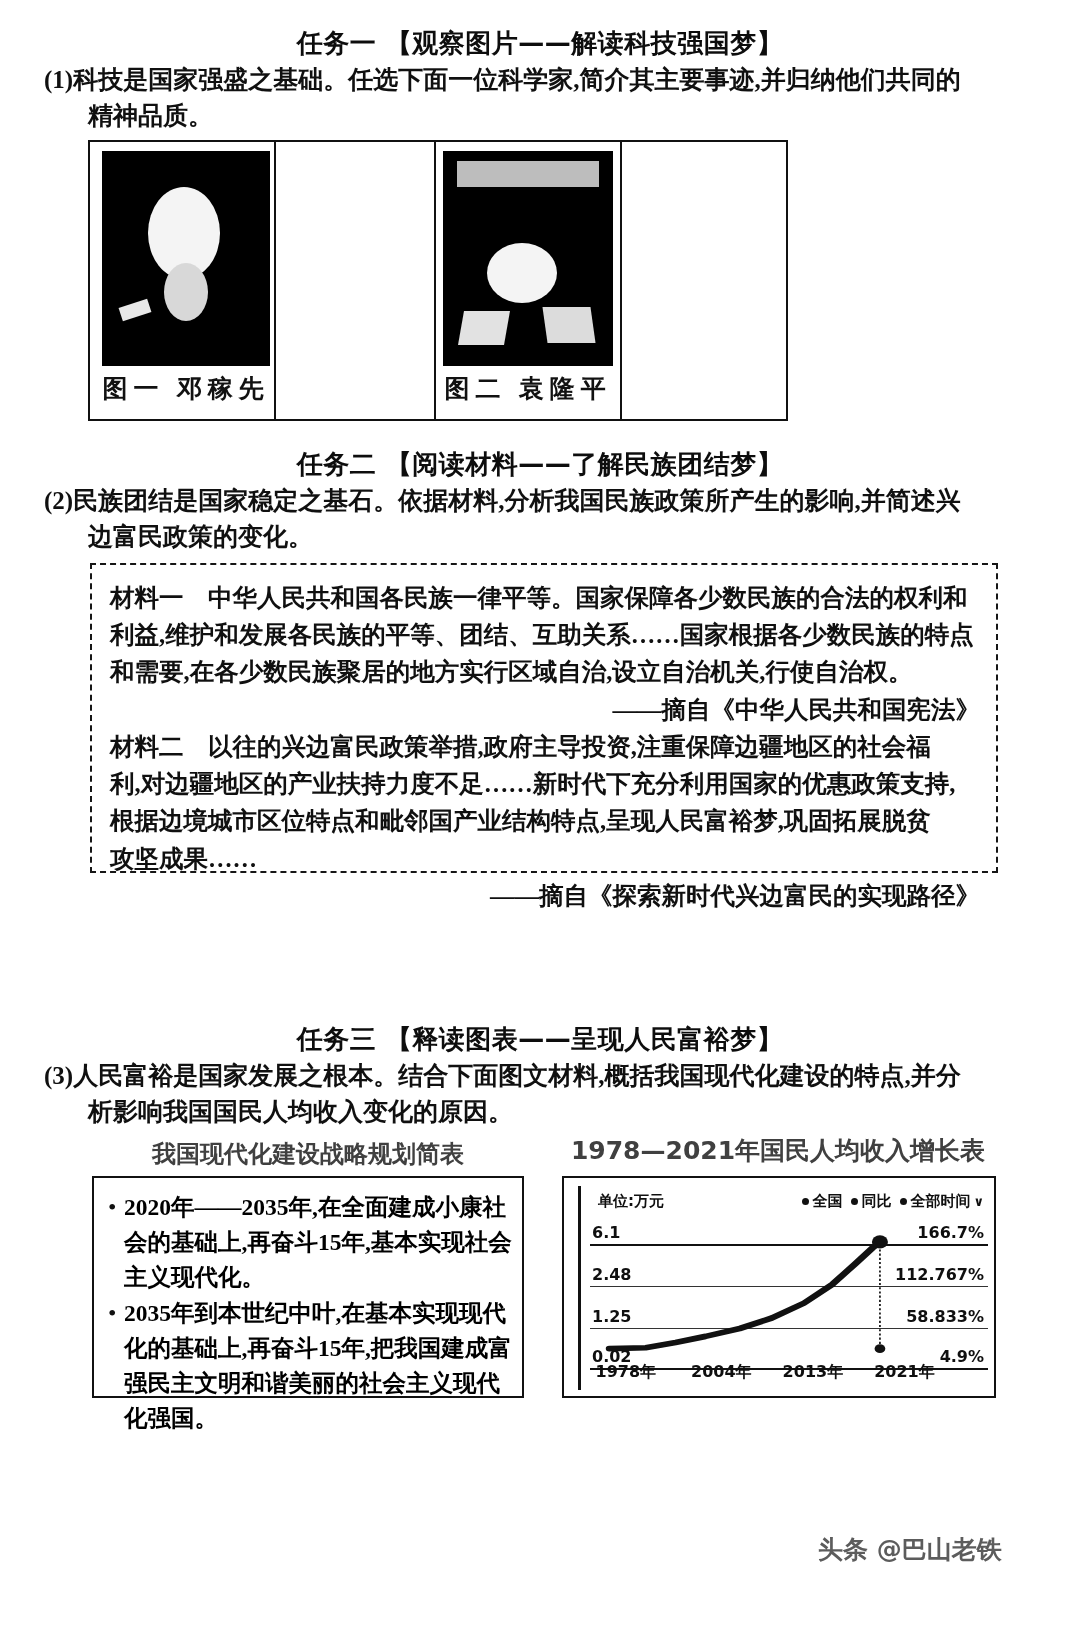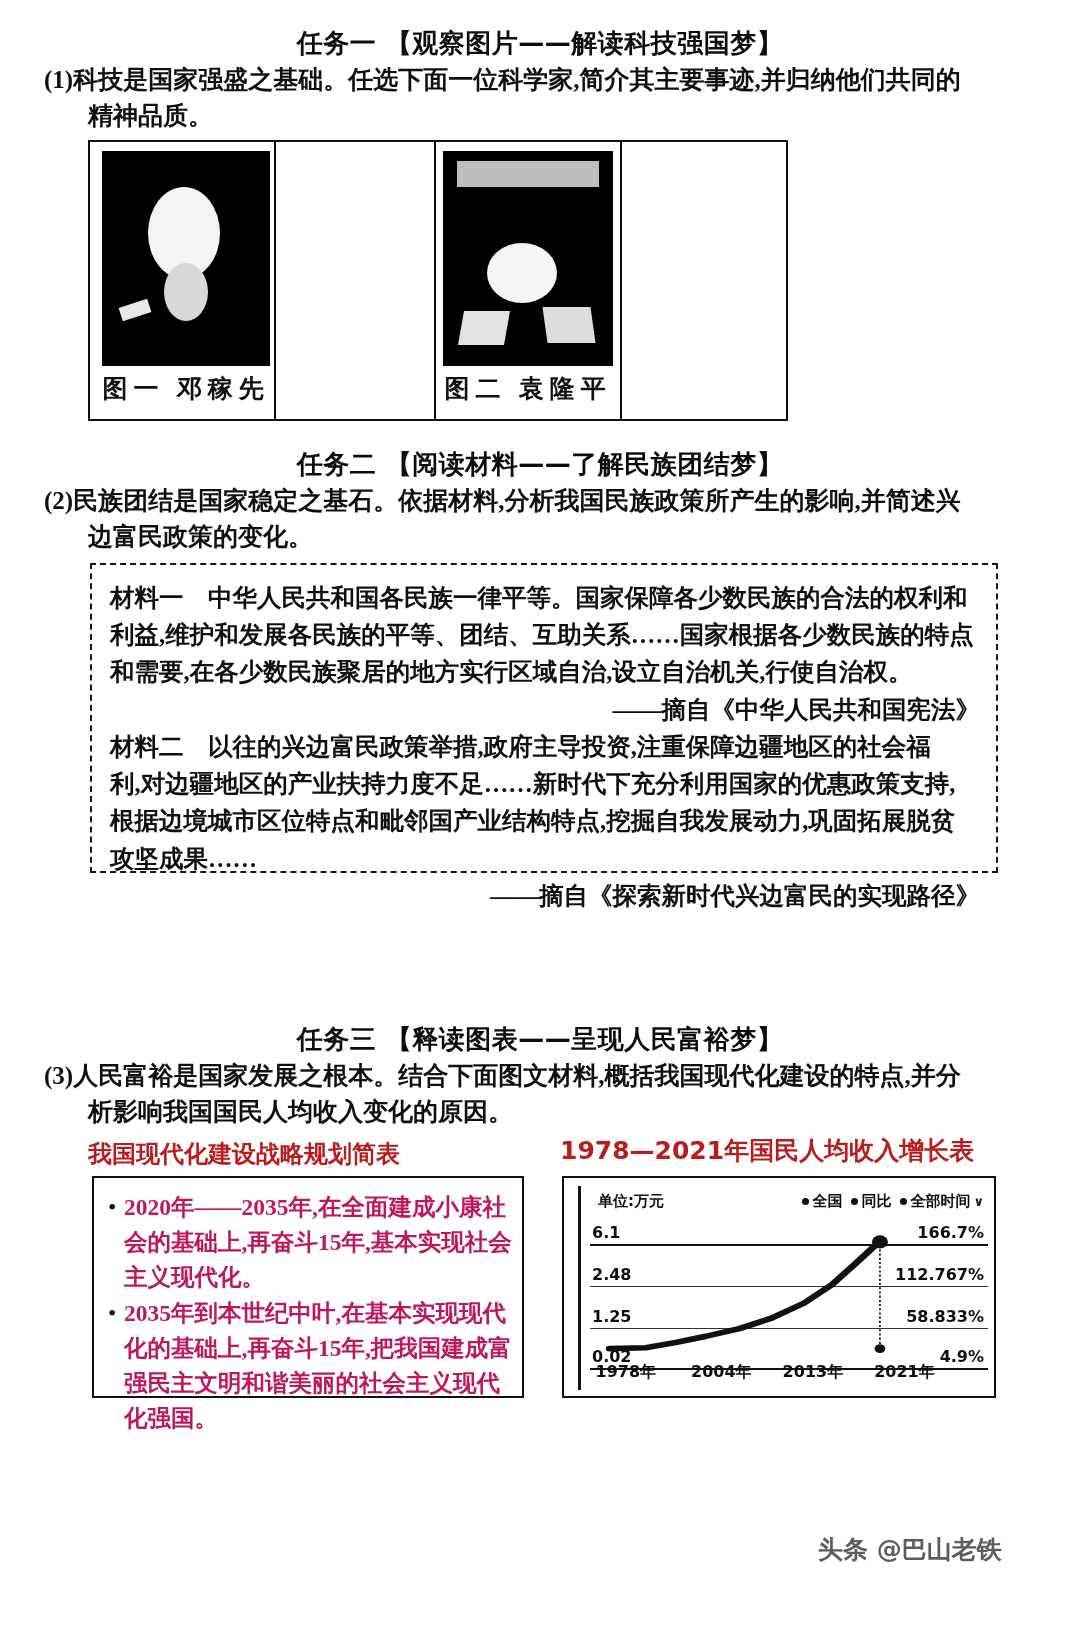--- a/index.html
+++ b/index.html
@@ -106,21 +106,22 @@
     text-align: right;
     color: #101010;
   }
 
   
   .sub-title {
     position: absolute;
     font-family: "DejaVu Sans", "Liberation Sans", sans-serif;
     font-weight: bold;
     font-size: 24px;
-    color: #b91c1c;
+    color: #404040;
+    text-align: center;
   }
   .plan-box {
     position: absolute;
     border: 2px solid #111;
     box-sizing: border-box;
     padding: 12px 10px 8px 14px;
   }
   .plan-item {
     display: flex;
     align-items: flex-start;
@@ -131,21 +132,21 @@
     flex: 0 0 16px;
     font-size: 24px;
     line-height: 1.48;
     color: #111;
     text-align: left;
   }
   .plan-text {
     font-size: 23.5px;
     line-height: 1.48;
     font-weight: 600;
-    color: #be185d;
+    color: #000000;
   }
 
   
   .chart-box {
     position: absolute;
     border: 2px solid #111;
     box-sizing: border-box;
     background: #fff;
   }
   .chart-inner {
@@ -314,21 +315,21 @@
     <div>
       <div class="mat-line">材料一　中华人民共和国各民族一律平等。国家保障各少数民族的合法的权利和</div>
       <div class="mat-line">利益,维护和发展各民族的平等、团结、互助关系……国家根据各少数民族的特点</div>
       <div class="mat-line">和需要,在各少数民族聚居的地方实行区域自治,设立自治机关,行使自治权。</div>
       <div class="mat-src">——摘自《中华人民共和国宪法》</div>
     </div>
 
     <div>
       <div class="mat-line">材料二　以往的兴边富民政策举措,政府主导投资,注重保障边疆地区的社会福</div>
       <div class="mat-line">利,对边疆地区的产业扶持力度不足……新时代下充分利用国家的优惠政策支持,</div>
-      <div class="mat-line">根据边境城市区位特点和毗邻国产业结构特点,挖掘自我发展动力,巩固拓展脱贫</div>
+      <div class="mat-line">根据边境城市区位特点和毗邻国产业结构特点,呈现人民富裕梦,巩固拓展脱贫</div>
       <div class="mat-line">攻坚成果……</div>
       <div class="mat-src">——摘自《探索新时代兴边富民的实现路径》</div>
     </div>
   </div>
 
   <div class="task-head" style="left:0;right:0;top:1022px;position:absolute;">任务三 【释读图表——呈现人民富裕梦】</div>
 
   <div class="q-wrap" style="left:44px;top:1058px;width:1010px;">
     <div class="q-line">(3)人民富裕是国家发展之根本。结合下面图文材料,概括我国现代化建设的特点,并分</div>
     <div class="q-line indent">析影响我国国民人均收入变化的原因。</div>

